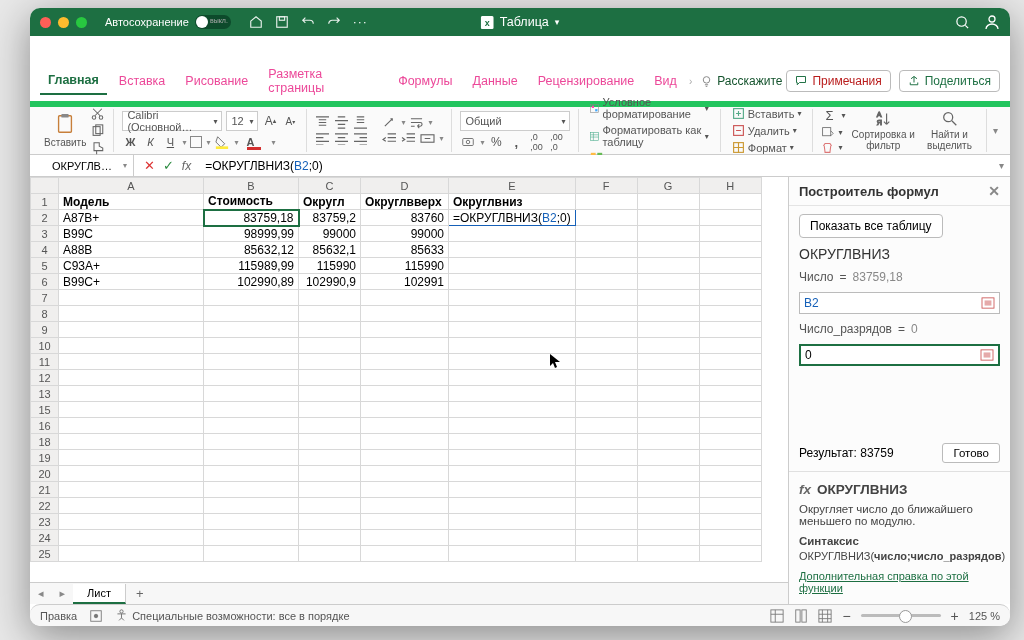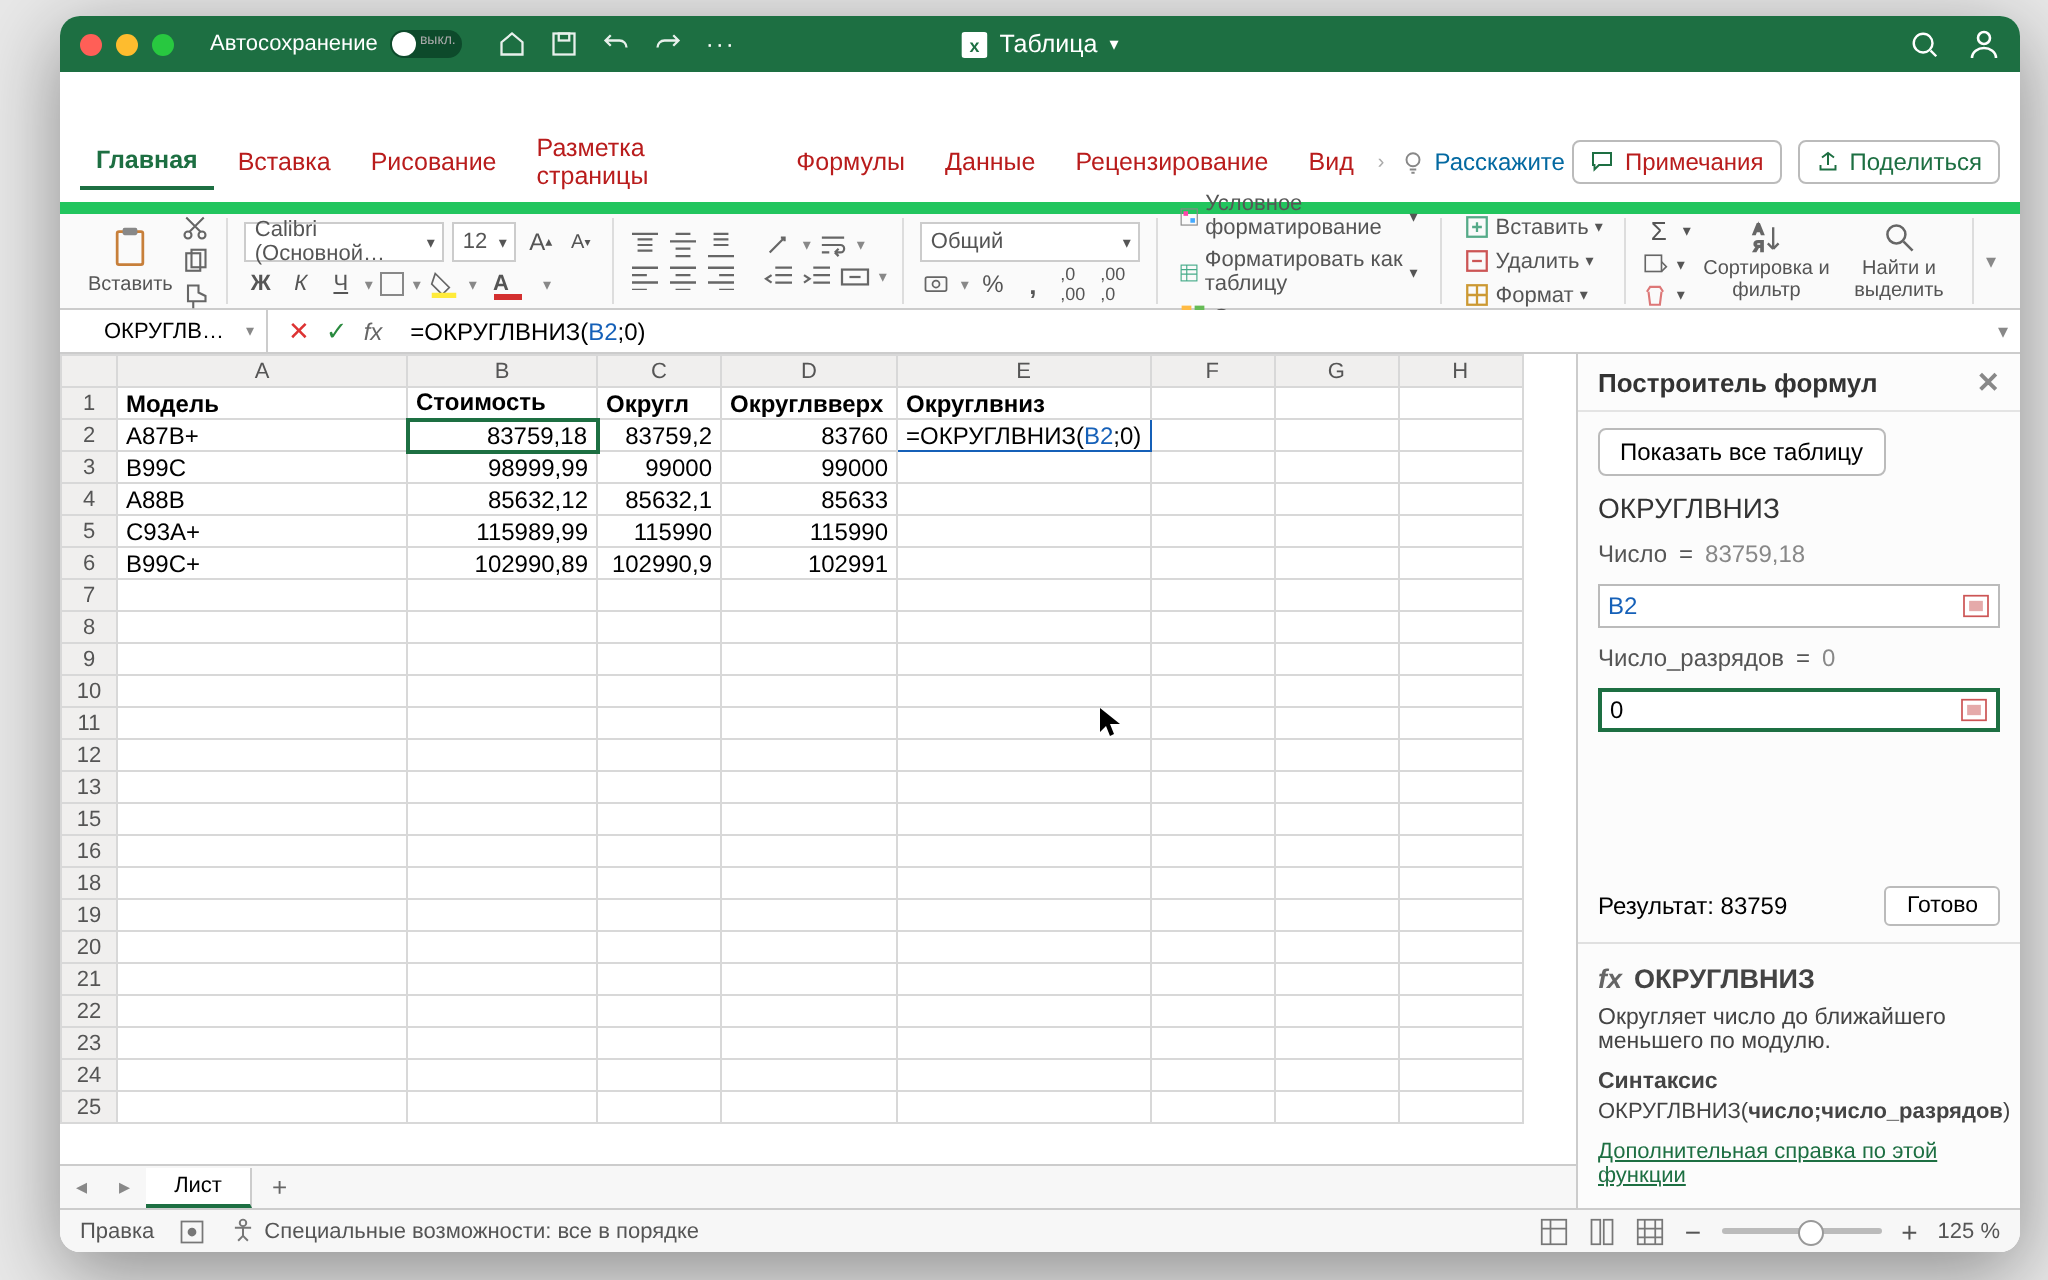--- a/index.html
+++ b/index.html
@@ -11,23 +11,23 @@
 .tl.r { background: #ff5f57; } .tl.y { background: #febc2e; } .tl.g { background: #28c840; }
 .autosave { display: flex; align-items: center; gap: 6px; font-size: 11px; }
 .switch { width: 36px; height: 14px; background: #0d4a2b; border-radius: 8px; position: relative; }
 .switch::after { content: ""; position: absolute; left: 1px; top: 1px; width: 12px; height: 12px; background: #fff; border-radius: 50%; }
 .switch-label { font-size: 7px; position: absolute; right: 3px; top: 2px; color: #aaa; }
 .qat { display: flex; gap: 12px; margin-left: 18px; align-items: center; }
 .qat-icon { width: 14px; height: 14px; opacity: 0.9; }
 .title-center { position: absolute; left: 50%; transform: translateX(-50%); display: flex; align-items: center; gap: 6px; font-size: 12.5px; font-weight: 500; }
 .title-right { margin-left: auto; display: flex; gap: 14px; align-items: center; }
 .tabs { background: #fff; border-bottom: 6px solid #22c55e; height: 46px; display: flex; align-items: center; padding: 0 10px; gap: 4px; font-size: 12.5px; margin-top: 25px; }
-.tab { padding: 6px 8px; color: #b91c1c; cursor: pointer; }
+.tab { padding: 6px 8px; color: #ec4899; cursor: pointer; }
 .tab.active { font-weight: 700; color: #1d6f42; border-bottom: 2px solid #1d6f42; }
-.tell { display: flex; align-items: flex-end; gap: 4px; color: #0369a1; font-size: 12px; margin-left: 4px; }
+.tell { display: flex; align-items: flex-end; gap: 4px; color: #14532d; font-size: 12px; margin-left: 4px; }
 .tabs-right { margin-left: auto; display: flex; gap: 8px; }
 .pill { border: 1px solid #bbb; border-radius: 4px; padding: 3px 8px; font-size: 12px; display: flex; align-items: center; gap: 5px; color: #b91c1c; }
 .pill.green { color: #1d6f42; }
 .ribbon { background: #fafafa; border-bottom: 1px solid #ccc; height: 48px; display: flex; align-items: center; padding: 2px 6px; gap: 0; font-size: 11px; color: #555; }
 .rgroup { display: flex; align-items: center; gap: 4px; padding: 0 8px; border-right: 1px solid #ddd; height: 100%; }
 .rgroup:last-child { border-right: none; }
 .paste { display: flex; flex-direction: column; align-items: center; gap: 2px; font-size: 10px; }
 .ricon { width: 22px; height: 22px; display: inline-flex; align-items: center; justify-content: center; }
 .rcol { display: flex; flex-direction: column; gap: 3px; }
 .rrow { display: flex; gap: 4px; align-items: center; }
@@ -68,21 +68,21 @@
 .arg-input.blue { color: #1560b8; }
 .arg-input.active { border: 2px solid #1d6f42; }
 .range-icon { width: 14px; height: 12px; }
 .result-row { display: flex; justify-content: space-between; align-items: center; margin-top: auto; padding-top: 8px; }
 .done-btn { border: 1px solid #bbb; border-radius: 3px; padding: 3px 10px; font-size: 11.5px; background: #fff; }
 .help-sec { border-top: 1px solid #e0e0e0; padding: 10px; font-size: 11.5px; color: #444; }
 .help-sec .fx-title { font-weight: 700; font-size: 13.5px; display: flex; gap: 6px; align-items: center; margin-bottom: 6px; }
 .help-sec .syn { margin-top: 8px; font-weight: 700; }
 .help-sec .syn-txt { font-size: 11px; margin-top: 3px; }
 .help-link { color: #1d6f42; text-decoration: underline; font-size: 11px; margin-top: 8px; display: block; }
-.status { height: 22px; background: #f7f7f7; border-top: 1px solid #ccc; display: flex; align-items: center; padding: 0 10px; font-size: 11px; color: #555; gap: 12px; }
+.status { height: 22px; background: #f7f7f7; border-top: 1px solid #ccc; display: flex; align-items: center; padding: 0 10px; font-size: 11px; color: #555; gap: 12px; border-radius: 10px; }
 .status-right { margin-left: auto; display: flex; align-items: center; gap: 10px; }
 .zoom-slider { width: 80px; height: 3px; background: #bbb; position: relative; border-radius: 2px; }
 .zoom-slider::after { content: ""; position: absolute; left: 48%; top: -4px; width: 11px; height: 11px; background: #fff; border: 1px solid #999; border-radius: 50%; }
 .cursor { position: absolute; left: 550px; top: 354px; width: 12px; height: 16px; z-index: 100; }
 svg { display: block; }
 </style>
 </head>
 <body>
 
 <div class="win">

